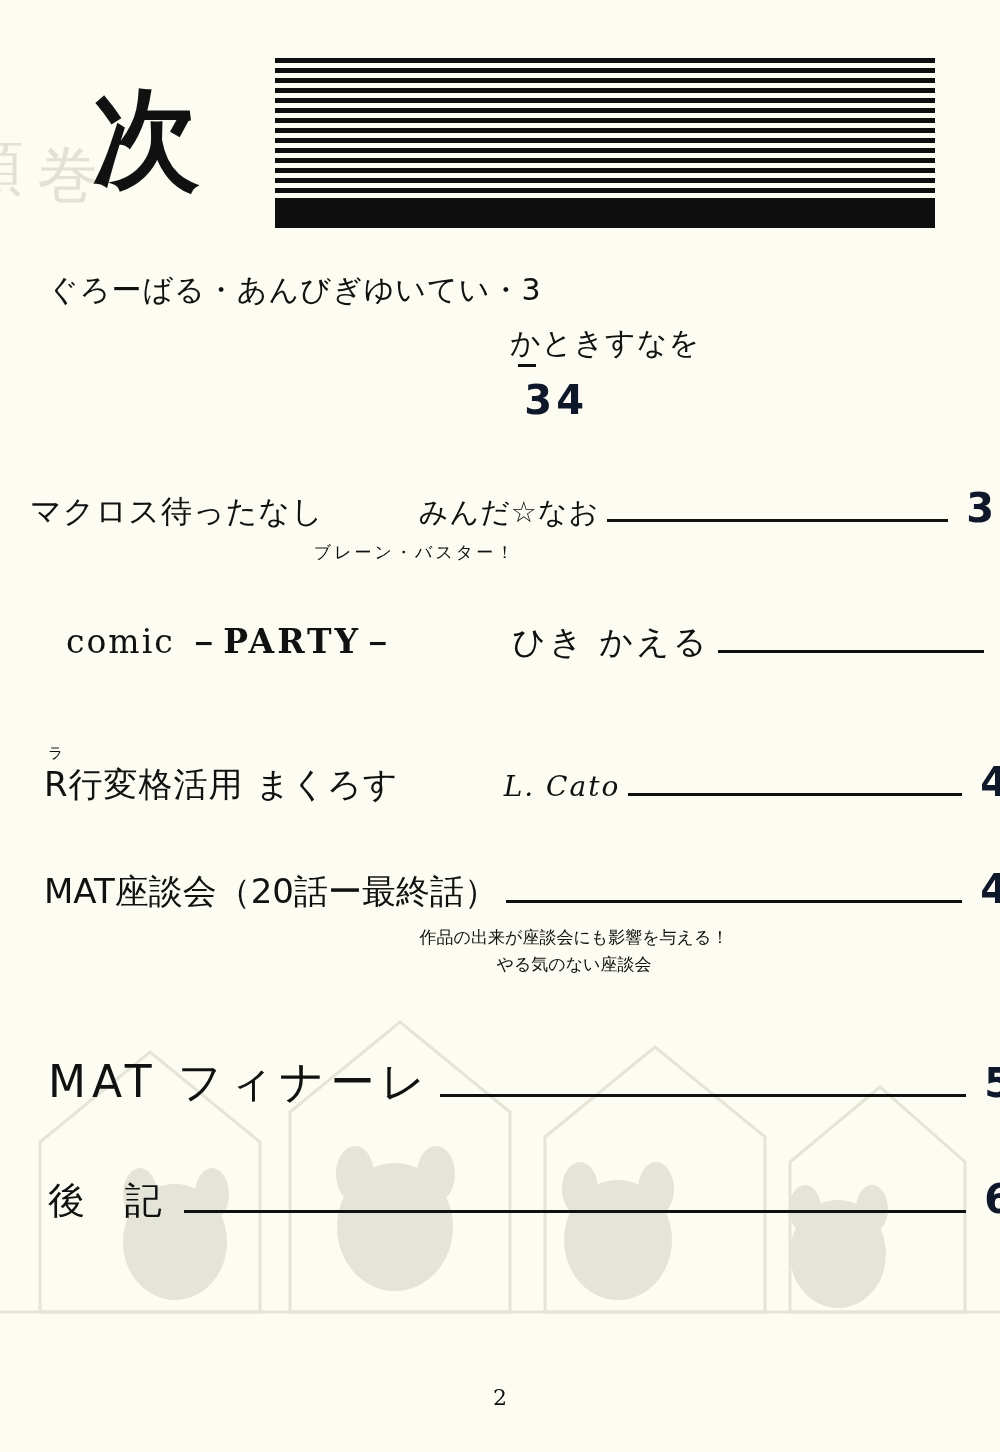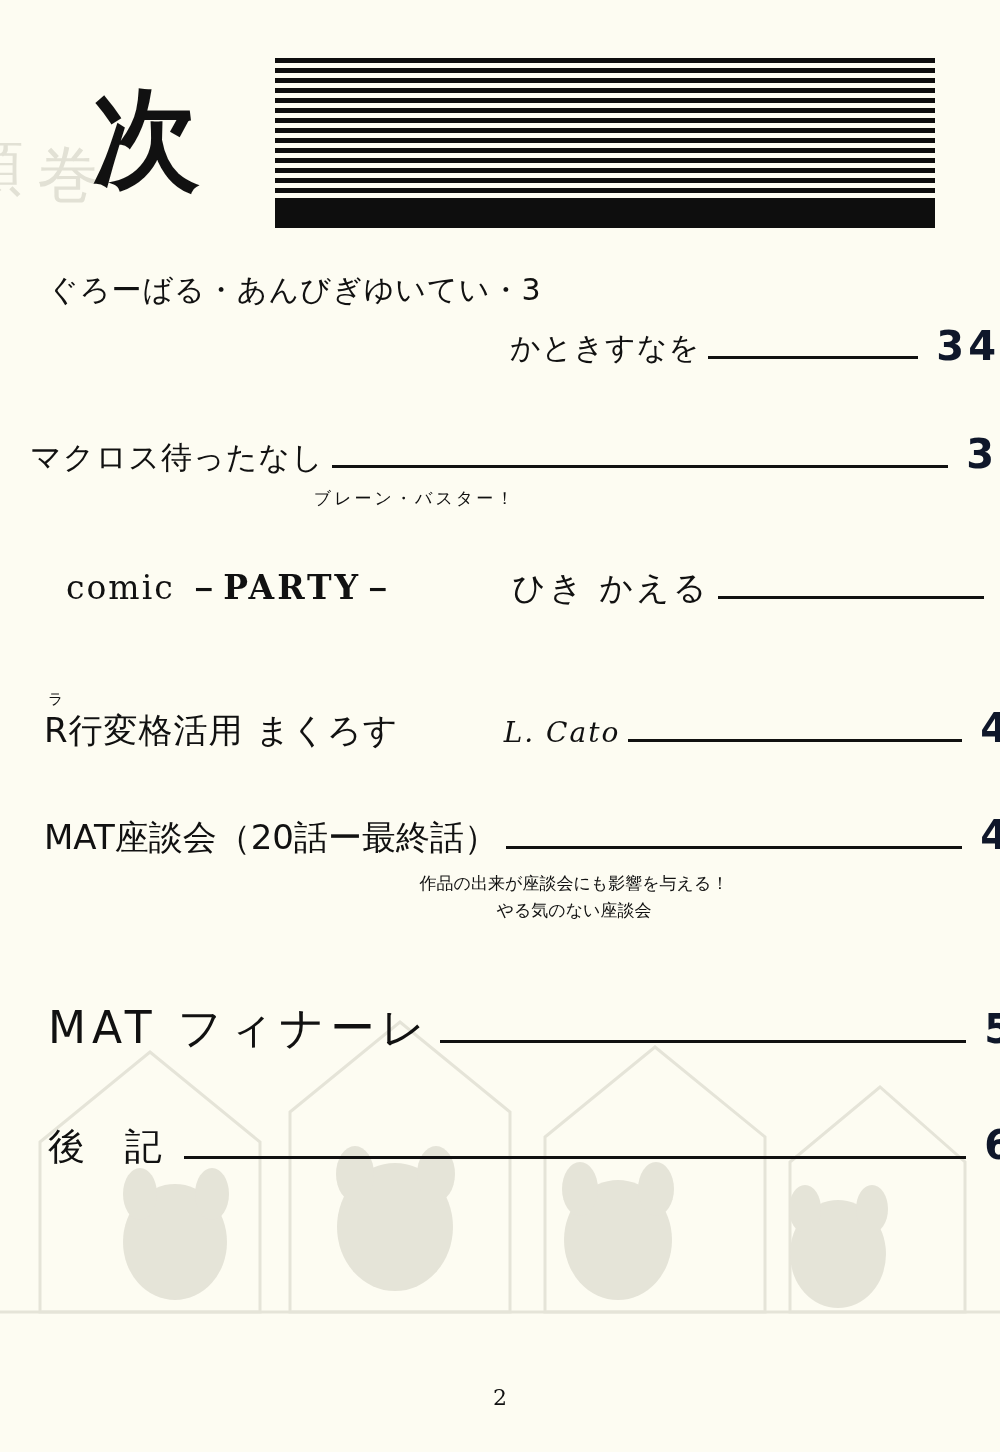--- a/index.html
+++ b/index.html
@@ -148,23 +148,24 @@
 
   
   .e1 { margin-top: 0; }
   .e1 .l1 {
     padding-left: 48px;
     font-size: 30px;
     letter-spacing: 1px;
   }
   .e1 .l2 {
     display: flex;
-    align-items: flex-end;
+    align-items: flex-start;
     padding-left: 510px;
     margin-top: 12px;
+    flex-direction: column;
   }
   .e1 .author { font-size: 30px; letter-spacing: 1px; }
 
   
   .e2 {
     margin-top: 62px;
     padding-left: 30px;
     padding-right: 62px;
   }
   .e2 .title { font-size: 31px; letter-spacing: 1px; }
@@ -291,20 +292,21 @@
       <div class="l2">
         <span class="author">かときすなを</span>
         <span class="leader"></span>
         <span class="page-num">34</span>
       </div>
     </div>
 
     <div class="entry e2">
       <div class="row">
         <span class="title">マクロス待ったなし</span>
+        <span class="author">みんだ☆なお</span>
         <span class="leader"></span>
         <span class="page-num">38</span>
       </div>
       <div class="sub">ブレーン・バスター！</div>
     </div>
 
     <div class="entry e3">
       <div class="row">
         <span class="title">
           <span>comic</span>

